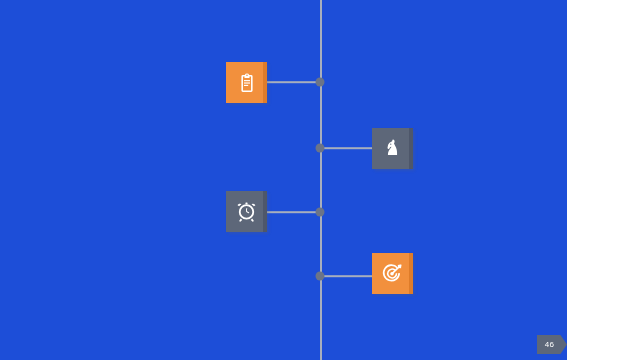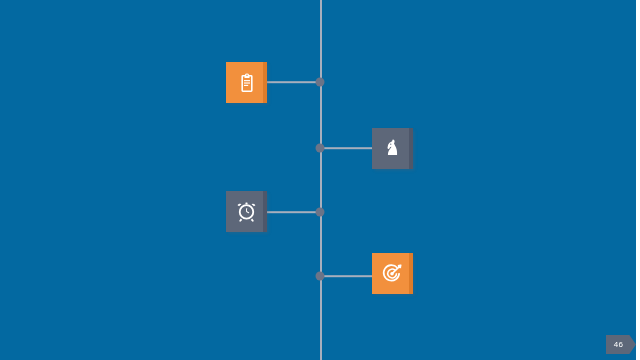--- a/index.html
+++ b/index.html
@@ -9,23 +9,23 @@
   body {
     width: 640px;
     height: 360px;
     background: #ffffff;
     font-family: "Liberation Sans", sans-serif;
     overflow: hidden;
   }
 
   #slide {
     position: relative;
-    width: 636px;
+    width: 567px;
     height: 360px;
-    background: #0369a1;
+    background: #1d4ed8;
   }
 
   
   .timeline-axis {
     position: absolute;
     left: 320px;
     top: 0px;
     width: 1.6px;
     height: 360px;
     background: #A8AFBD;

